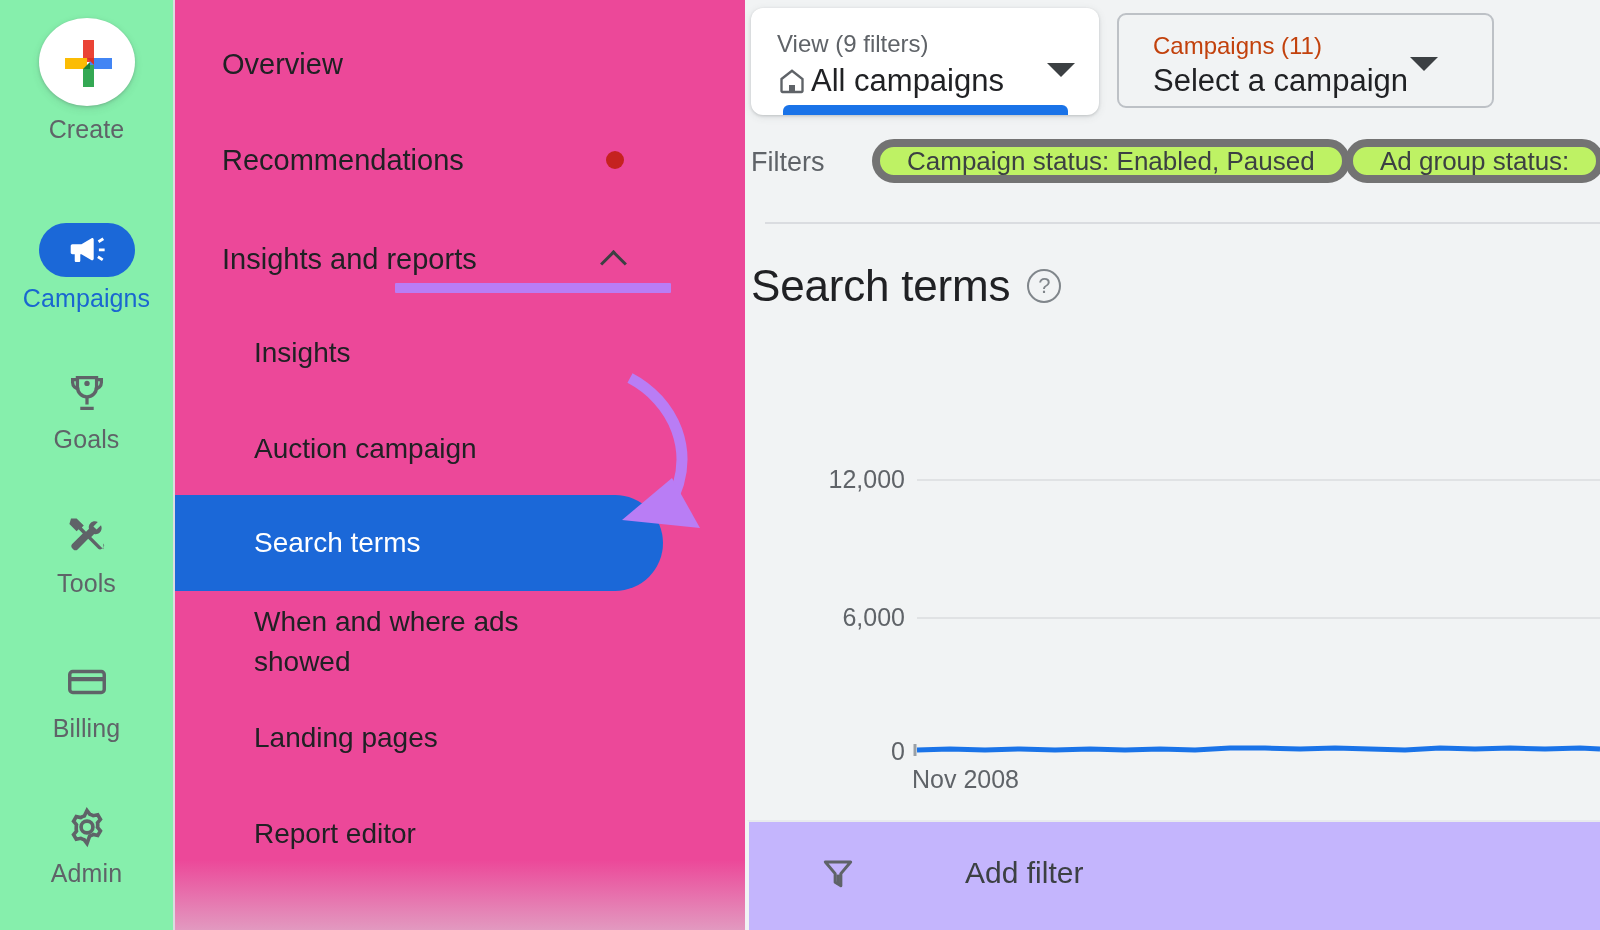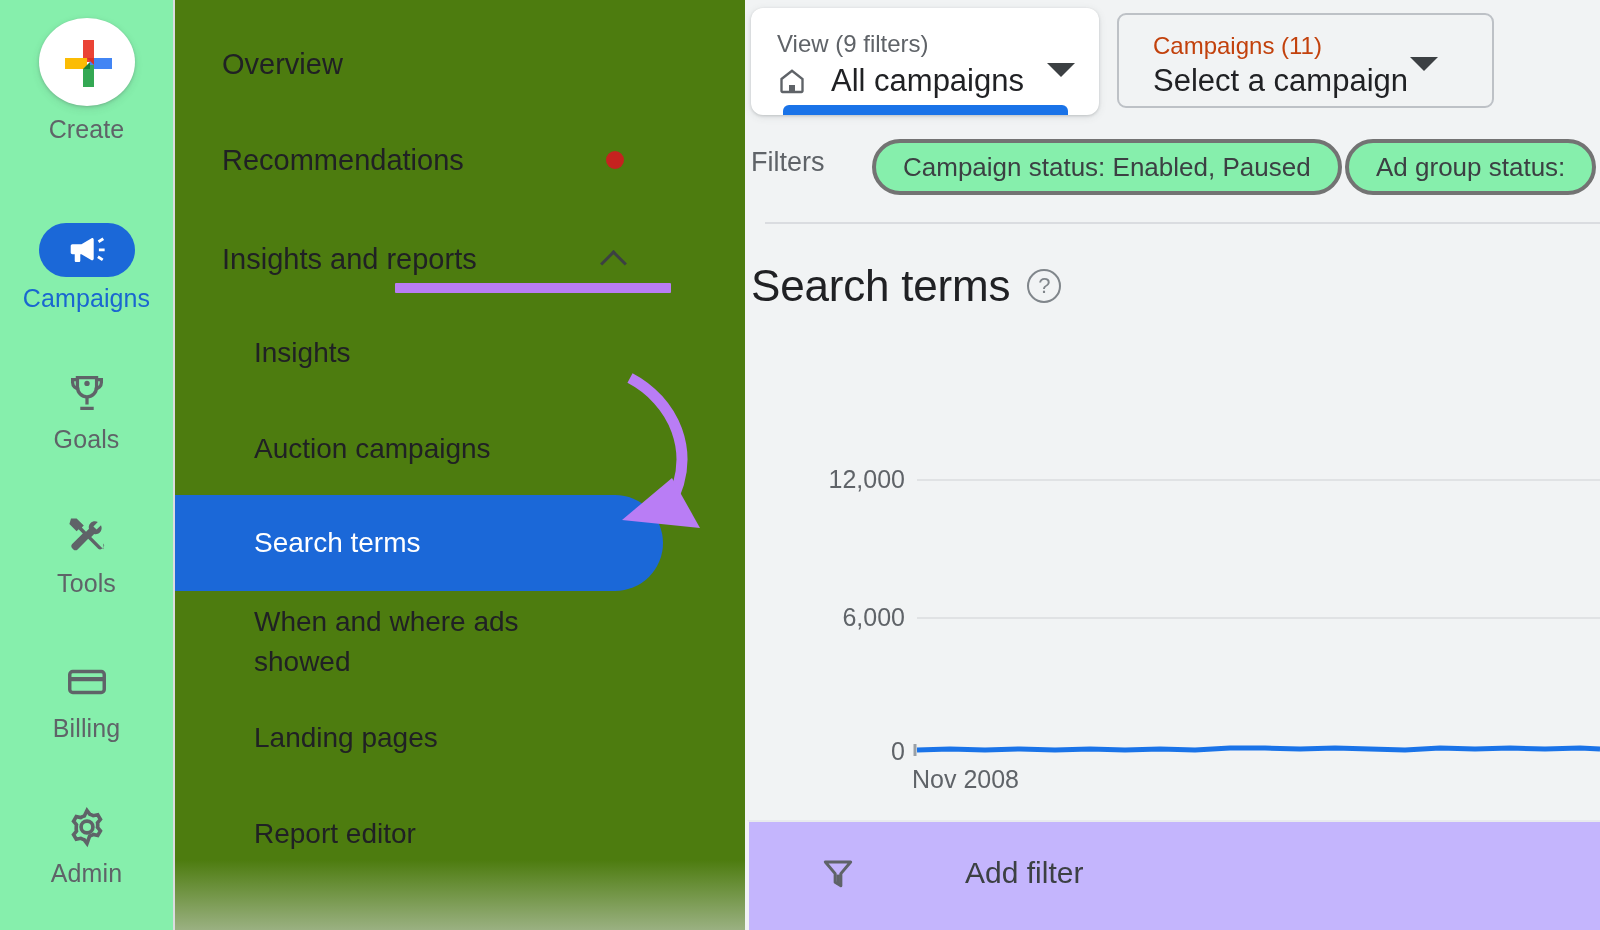--- a/index.html
+++ b/index.html
@@ -49,21 +49,21 @@
 
   
   #nav-divider {
     position: absolute; left: 173px; top: 0;
     width: 2px; height: 930px;
     background: #dadce0;
   }
   #nav {
     position: absolute; left: 175px; top: 0;
     width: 570px; height: 930px;
-    background: #4d7c0f;
+    background: #ec4899;
     overflow: hidden;
   }
   #nav-bottom-shade {
     position: absolute; left: 0; bottom: 0;
     width: 570px; height: 70px;
     background: linear-gradient(to bottom, rgba(241,243,244,0) 0%, rgba(218,220,224,.55) 100%);
     pointer-events: none;
   }
   .nav-row {
     position: absolute; left: 0; width: 570px;
@@ -125,21 +125,21 @@
     box-shadow: 0 1px 3px rgba(60,64,67,.22), 0 2px 8px rgba(60,64,67,.10);
     cursor: pointer;
   }
   #view-card-label {
     position: absolute; left: 26px; top: 22px;
     font-size: 24px; line-height: 28px;
     color: #5f6368;
   }
   #view-card-value-row {
     position: absolute; left: 26px; top: 55px;
-    display: flex; align-items: center; gap: 24px;
+    display: flex; align-items: center; gap: 4px;
   }
   #view-card-value {
     font-size: 31px; line-height: 36px;
     color: #202124;
   }
   #view-card-bluebar {
     position: absolute; left: 32px; bottom: 0;
     width: 285px; height: 10px;
     background: #1a73e8;
     border-top-left-radius: 6px; border-top-right-radius: 6px;
@@ -173,24 +173,24 @@
   }
 
   
   #filters-label {
     position: absolute; left: 6px; top: 146px;
     font-size: 27px; line-height: 32px;
     color: #5f6368;
   }
   .filter-chip {
     position: absolute; top: 139px;
-    height: 56px;
-    border: 4px solid #737373;
+    height: 44px;
+    border: 8px solid #737373;
     border-radius: 28px;
-    background: #86efac;
+    background: #bef264;
     display: flex; align-items: center;
     padding: 0 27px;
     cursor: pointer;
     white-space: nowrap;
   }
   .filter-chip span {
     font-size: 26px; line-height: 30px;
     color: #3c4043;
   }
   #filters-divider {
@@ -358,21 +358,21 @@
       <span class="nav-text">Insights and reports</span>
       <span class="chev-up" style="position:absolute; left:425px; top:7px;"></span>
     </div>
     <div class="purple-underline" style="left:220px; top:283px; width:276px;"></div>
 
     <div class="nav-row" style="top:331px; height:44px; padding-left:79px;">
       <span class="nav-text sub">Insights</span>
     </div>
 
     <div class="nav-row" style="top:427px; height:44px; padding-left:79px;">
-      <span class="nav-text sub">Auction campaigns</span>
+      <span class="nav-text sub">Auction campaign</span>
     </div>
 
     <div class="sel-pill" style="top:495px;"></div>
     <div class="nav-row" style="top:521px; height:44px; padding-left:79px;">
       <span class="nav-text sub selected">Search terms</span>
     </div>
 
     <div class="nav-row" style="top:602px; height:80px; padding-left:79px; align-items:flex-start;">
       <span class="nav-text sub" style="line-height:40px;">When and where ads
 showed</span>

